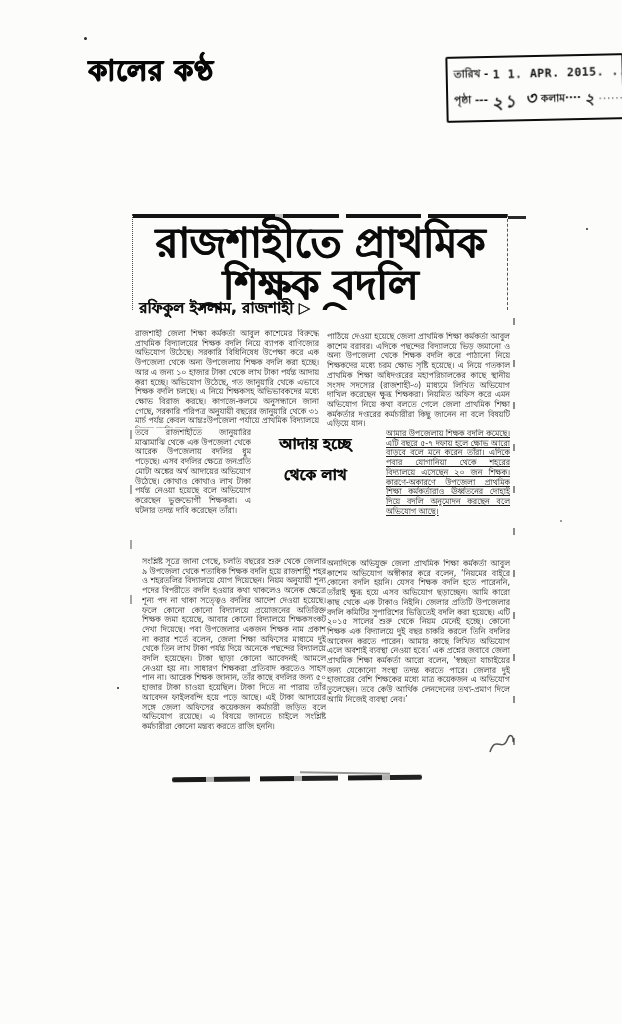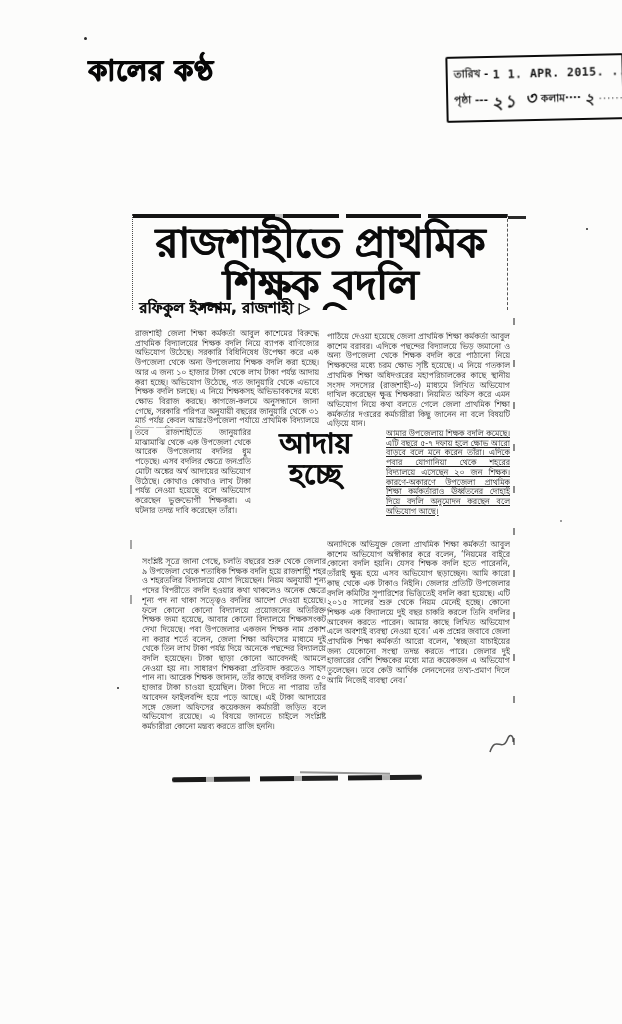--- a/index.html
+++ b/index.html
@@ -77,26 +77,26 @@
   .body-block {
     font-size:8px; line-height:9.7px; text-align:justify;
     color:#1d1d1d; overflow:hidden; filter:blur(0.25px);
     letter-spacing:-0.1px;
   }
   .col-left-a  { left:135px; top:329px; width:184px; height:99px; }
   .col-left-b  { left:135px; top:428px; width:116px; height:129px; }
   .col-left-c  { left:142px; top:557px; width:184px; height:224px; }
   .col-right-a { left:327px; top:316px; width:183px; height:113px;margin-top:16px; }
   .col-right-b { left:386px; top:429px; width:124px; height:130px;text-decoration:underline; }
-  .col-right-c { left:327px; top:540px; width:183px; height:208px; }
+  .col-right-c { left:327px; top:559px; width:183px; height:208px; }
 
   
   .pullquote {
     left:251px; top:429px; width:128px; text-align:center;
-    font-weight:800; font-size:28px; line-height:30.5px;
+    font-weight:800; font-size:15px; line-height:30.5px;
     color:#0d0d0d; text-shadow:0.7px 0 0 #0d0d0d;
     filter:blur(0.25px);
   }
 
   
   .edge-dashes-right {
     left:513px; top:318px; width:2px; height:445px;
     background:repeating-linear-gradient(180deg,
       rgba(45,45,45,.55) 0 7px, transparent 7px 42px);
   }
@@ -152,20 +152,21 @@
 <div class="abs rule-ext"></div>
 
 <div class="abs byline">রফিকুল ইসলাম, রাজশাহী ▷</div>
 
 <div class="abs body-block col-left-a">রাজশাহী জেলা শিক্ষা কর্মকর্তা আবুল কাশেমের বিরুদ্ধে প্রাথমিক বিদ্যালয়ের শিক্ষক বদলি নিয়ে ব্যাপক বাণিজ্যের অভিযোগ উঠেছে। সরকারি বিধিনিষেধ উপেক্ষা করে এক উপজেলা থেকে অন্য উপজেলায় শিক্ষক বদলি করা হচ্ছে। আর এ জন্য ১০ হাজার টাকা থেকে লাখ টাকা পর্যন্ত আদায় করা হচ্ছে। অভিযোগ উঠেছে, গত জানুয়ারি থেকে এভাবে শিক্ষক বদলি চলছে। এ নিয়ে শিক্ষকসহ অভিভাবকদের মধ্যে ক্ষোভ বিরাজ করছে। কাগজে-কলমে অনুসন্ধানে জানা গেছে, সরকারি পরিপত্র অনুযায়ী বছরের জানুয়ারি থেকে ৩১ মার্চ পর্যন্ত কেবল আন্তঃউপজেলা পর্যায়ে প্রাথমিক বিদ্যালয়ে শিক্ষক বদলি করা যায়।</div>
 <div class="abs body-block col-left-b">তবে রাজশাহীতে জানুয়ারির মাঝামাঝি থেকে এক উপজেলা থেকে আরেক উপজেলায় বদলির ধুম পড়েছে। এসব বদলির ক্ষেত্রে জনপ্রতি মোটা অঙ্কের অর্থ আদায়ের অভিযোগ উঠেছে। কোথাও কোথাও লাখ টাকা পর্যন্ত নেওয়া হয়েছে বলে অভিযোগ করেছেন ভুক্তভোগী শিক্ষকরা। এ ঘটনার তদন্ত দাবি করেছেন তাঁরা।</div>
 <div class="abs body-block col-left-c">সংশ্লিষ্ট সূত্রে জানা গেছে, চলতি বছরের শুরু থেকে জেলার ৯ উপজেলা থেকে শতাধিক শিক্ষক বদলি হয়ে রাজশাহী শহর ও শহরতলির বিদ্যালয়ে যোগ দিয়েছেন। নিয়ম অনুযায়ী শূন্য পদের বিপরীতে বদলি হওয়ার কথা থাকলেও অনেক ক্ষেত্রে শূন্য পদ না থাকা সত্ত্বেও বদলির আদেশ দেওয়া হয়েছে। ফলে কোনো কোনো বিদ্যালয়ে প্রয়োজনের অতিরিক্ত শিক্ষক জমা হয়েছে, আবার কোনো বিদ্যালয়ে শিক্ষকসংকট দেখা দিয়েছে। পবা উপজেলার একজন শিক্ষক নাম প্রকাশ না করার শর্তে বলেন, জেলা শিক্ষা অফিসের মাধ্যমে দুই থেকে তিন লাখ টাকা পর্যন্ত দিয়ে অনেকে পছন্দের বিদ্যালয়ে বদলি হয়েছেন। টাকা ছাড়া কোনো আবেদনই আমলে নেওয়া হয় না। সাধারণ শিক্ষকরা প্রতিবাদ করতেও সাহস পান না। আরেক শিক্ষক জানান, তাঁর কাছে বদলির জন্য ৫০ হাজার টাকা চাওয়া হয়েছিল। টাকা দিতে না পারায় তাঁর আবেদন ফাইলবন্দি হয়ে পড়ে আছে। এই টাকা আদায়ের সঙ্গে জেলা অফিসের কয়েকজন কর্মচারী জড়িত বলে অভিযোগ রয়েছে। এ বিষয়ে জানতে চাইলে সংশ্লিষ্ট কর্মচারীরা কোনো মন্তব্য করতে রাজি হননি।</div>
 
 <div class="abs pullquote">
   <div>আদায় হচ্ছে</div>
+  <div>থেকে লাখ</div>
 </div>
 
 <div class="abs body-block col-right-a">পাঠিয়ে দেওয়া হয়েছে জেলা প্রাথমিক শিক্ষা কর্মকর্তা আবুল কাশেম বরাবর। এদিকে পছন্দের বিদ্যালয়ে ভিড় জমানো ও অন্য উপজেলা থেকে শিক্ষক বদলি করে পাঠানো নিয়ে শিক্ষকদের মধ্যে চরম ক্ষোভ সৃষ্টি হয়েছে। এ নিয়ে গতকাল প্রাথমিক শিক্ষা অধিদপ্তরের মহাপরিচালকের কাছে স্থানীয় সংসদ সদস্যের (রাজশাহী-৩) মাধ্যমে লিখিত অভিযোগ দাখিল করেছেন ক্ষুব্ধ শিক্ষকরা। নিয়মিত অফিস করে এমন অভিযোগ নিয়ে কথা বলতে গেলে জেলা প্রাথমিক শিক্ষা কর্মকর্তার দপ্তরের কর্মচারীরা কিছু জানেন না বলে বিষয়টি এড়িয়ে যান।</div>
 <div class="abs body-block col-right-b">আমার উপজেলায় শিক্ষক বদলি কমেছে। এটি বছরে ৫-৭ দফায় হলে ক্ষোভ আরো বাড়বে বলে মনে করেন তাঁরা। এদিকে পবার যোগানিয়া থেকে শহরের বিদ্যালয়ে এসেছেন ২০ জন শিক্ষক। কারণে-অকারণে উপজেলা প্রাথমিক শিক্ষা কর্মকর্তারাও ঊর্ধ্বতনের দোহাই দিয়ে বদলি অনুমোদন করছেন বলে অভিযোগ আছে।</div>
 <div class="abs body-block col-right-c">অন্যদিকে অভিযুক্ত জেলা প্রাথমিক শিক্ষা কর্মকর্তা আবুল কাশেম অভিযোগ অস্বীকার করে বলেন, ‘নিয়মের বাইরে কোনো বদলি হয়নি। যেসব শিক্ষক বদলি হতে পারেননি, তাঁরাই ক্ষুব্ধ হয়ে এসব অভিযোগ ছড়াচ্ছেন। আমি কারো কাছ থেকে এক টাকাও নিইনি। জেলার প্রতিটি উপজেলার বদলি কমিটির সুপারিশের ভিত্তিতেই বদলি করা হয়েছে। এটি ২০১৫ সালের শুরু থেকে নিয়ম মেনেই হচ্ছে। কোনো শিক্ষক এক বিদ্যালয়ে দুই বছর চাকরি করলে তিনি বদলির আবেদন করতে পারেন। আমার কাছে লিখিত অভিযোগ এলে অবশ্যই ব্যবস্থা নেওয়া হবে।’ এক প্রশ্নের জবাবে জেলা প্রাথমিক শিক্ষা কর্মকর্তা আরো বলেন, ‘স্বচ্ছতা যাচাইয়ের জন্য যেকোনো সংস্থা তদন্ত করতে পারে। জেলার দুই হাজারের বেশি শিক্ষকের মধ্যে মাত্র কয়েকজন এ অভিযোগ তুলেছেন। তবে কেউ আর্থিক লেনদেনের তথ্য-প্রমাণ দিলে আমি নিজেই ব্যবস্থা নেব।’</div>
 
 <div class="abs edge-dashes-right"></div>
 <div class="abs edge-dashes-left"></div>
 <div class="abs smudge-main"></div>
 <div class="abs smudge-faint"></div>

